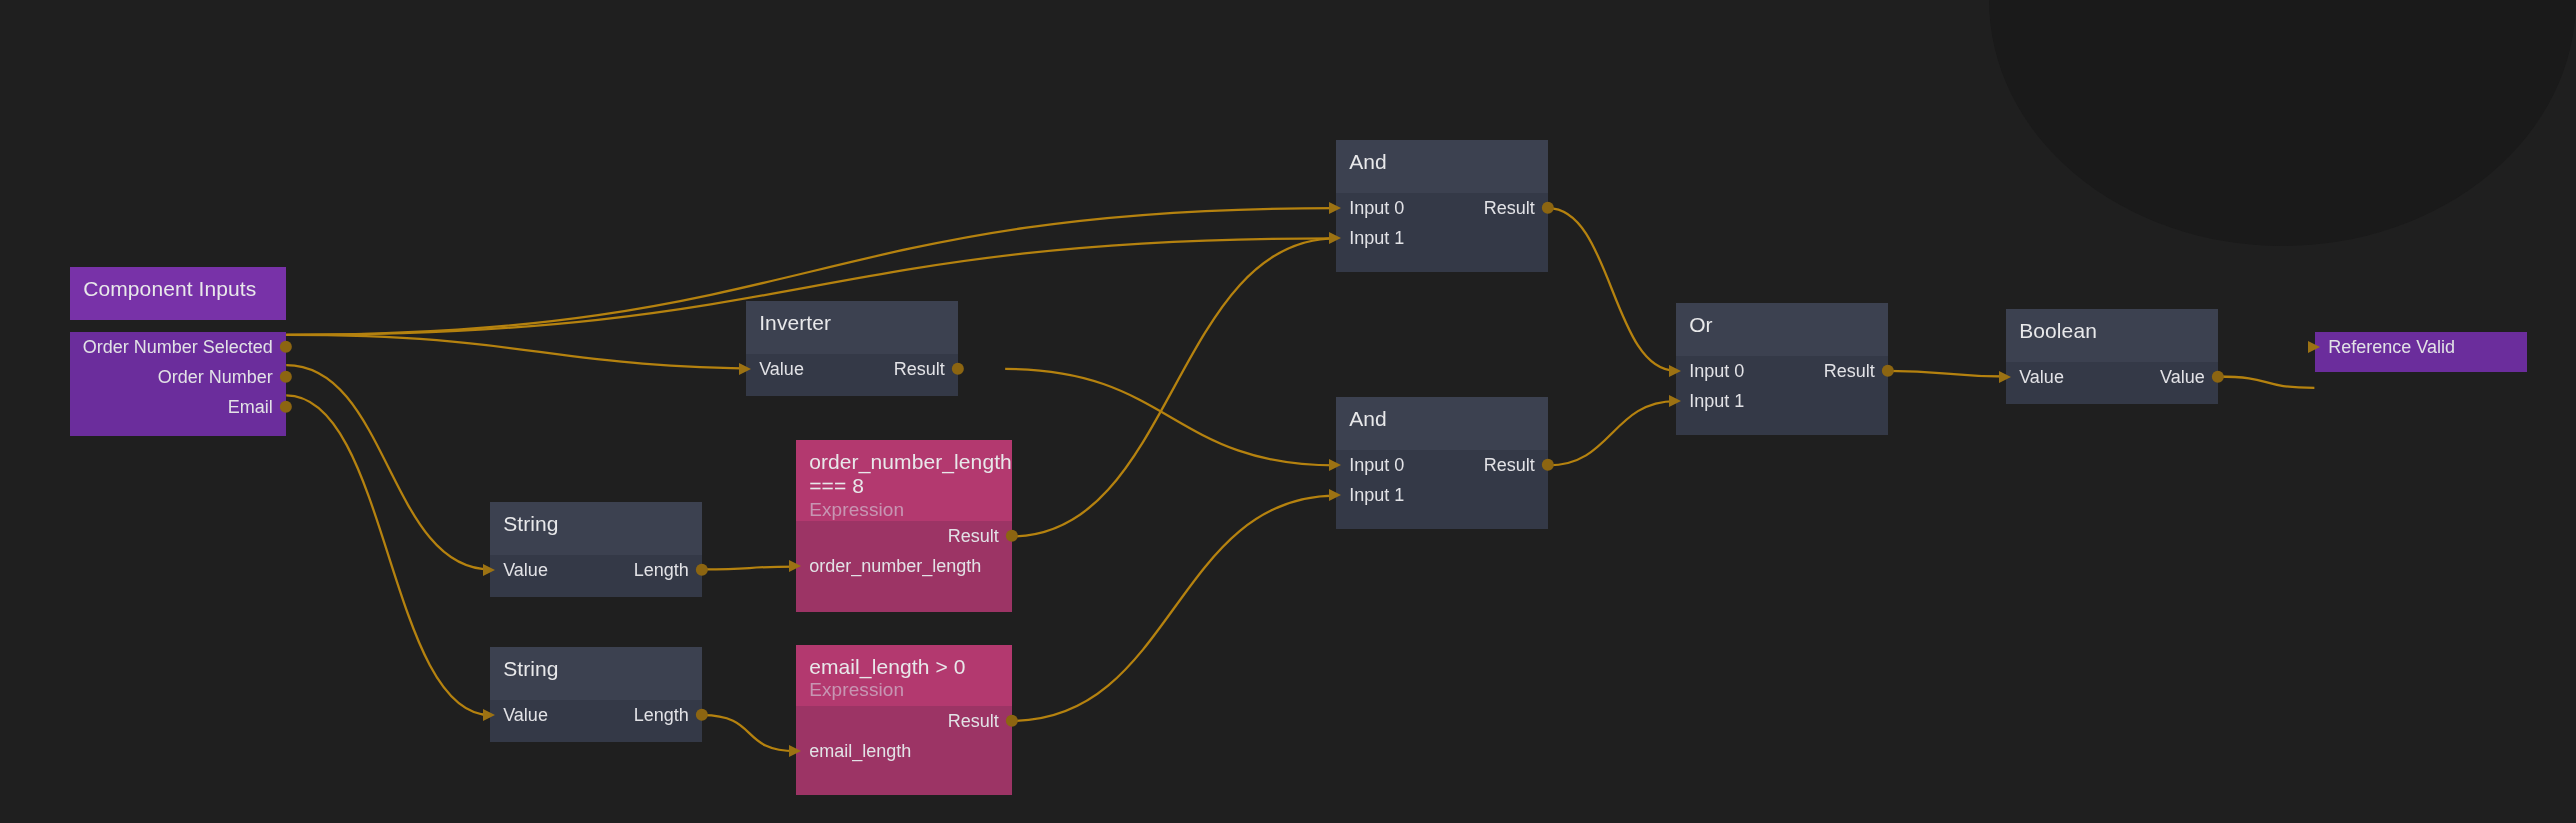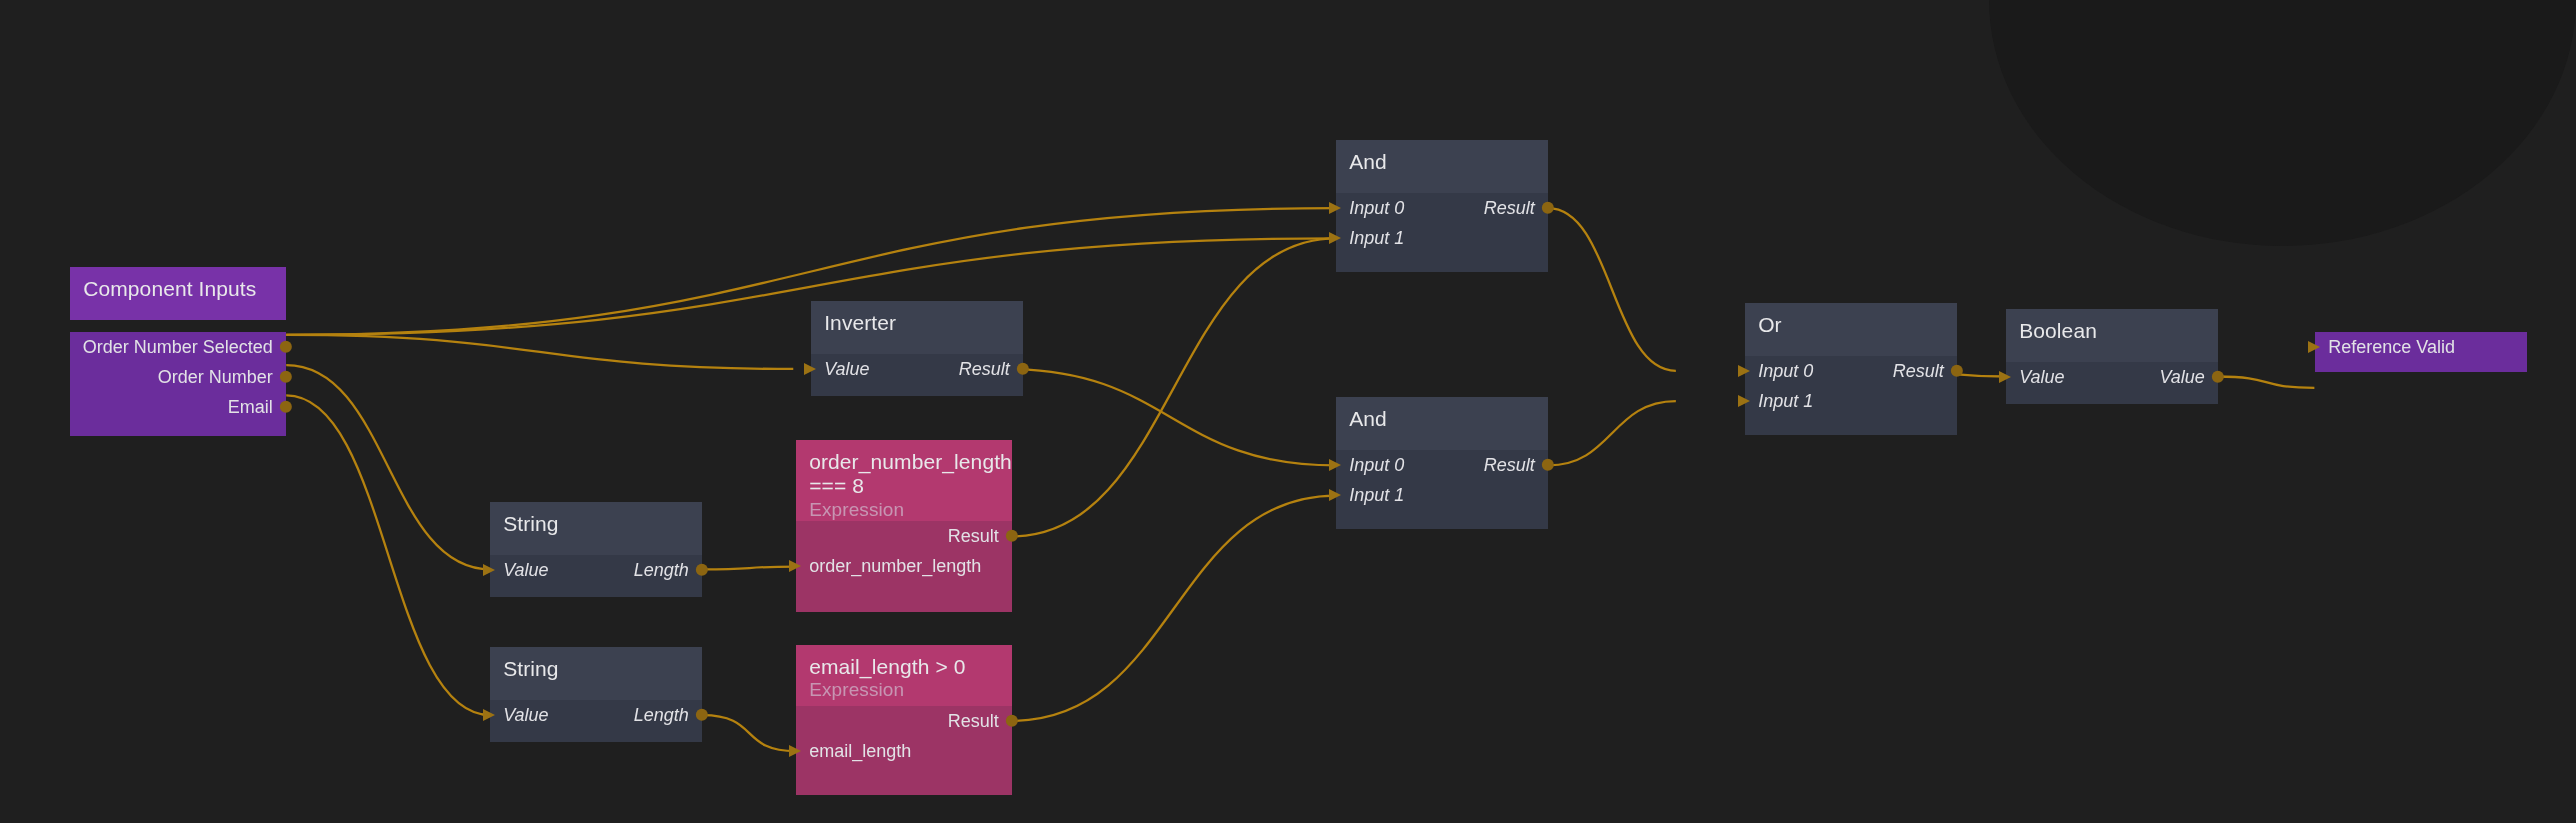--- a/index.html
+++ b/index.html
@@ -71,21 +71,21 @@
     font-size: 18px;
     padding: 0 13.2px;
   }
   .port-row .port-in-label { flex: 0 0 auto; }
   .port-row .spacer { flex: 1 1 auto; }
   .port-row .port-out-label { flex: 0 0 auto; }
   .port-row.right { justify-content: flex-end; }
 
   
   .node-dark .node-header { background: #3c4150; }
-  .node-dark .node-body   { background: #343947; font-style: italic; }
+  .node-dark .node-body   { background: #343947; }
 
   
   .node-purple .node-header { background: #7832a8; }
   .node-purple .node-body   { background: #6b2d9c; margin-top: 12px; }
 
   
   .node-magenta .node-header { background: #b3396f; }
   .node-magenta .node-body   { background: #9c3465; }
 
   .dot {
@@ -143,21 +143,21 @@
           <div class="port-row right">
             <span class="port-out-label">Order Number</span>
             <span class="dot out"></span>
           </div>
           <div class="port-row right">
             <span class="port-out-label">Email</span>
             <span class="dot out"></span>
           </div>
         </div>
       </div>
-      <div class="node node-dark" style="left: 811px; top: 301px; width: 212px; height: 95px;">
+      <div class="node node-dark" style="left: 746px; top: 301px; width: 212px; height: 95px;">
         <div class="node-header" style="height: 53px;">
           <div>Inverter</div>
         </div>
         <div class="node-body" style="height: 42px;">
           <div class="port-row">
             <span class="arrow-in"></span>
             <span class="port-in-label">Value</span>
             <span class="spacer"></span>
             <span class="port-out-label">Result</span>
             <span class="dot out"></span>
@@ -195,21 +195,21 @@
             <span class="port-out-label">Result</span>
             <span class="dot out"></span>
           </div>
           <div class="port-row">
             <span class="arrow-in"></span>
             <span class="port-in-label">Input 1</span>
             <span class="spacer"></span>
           </div>
         </div>
       </div>
-      <div class="node node-dark" style="left: 1745px; top: 303px; width: 212px; height: 132px;">
+      <div class="node node-dark" style="left: 1676px; top: 303px; width: 212px; height: 132px;">
         <div class="node-header" style="height: 53px;">
           <div>Or</div>
         </div>
         <div class="node-body" style="height: 79px;">
           <div class="port-row">
             <span class="arrow-in"></span>
             <span class="port-in-label">Input 0</span>
             <span class="spacer"></span>
             <span class="port-out-label">Result</span>
             <span class="dot out"></span>

